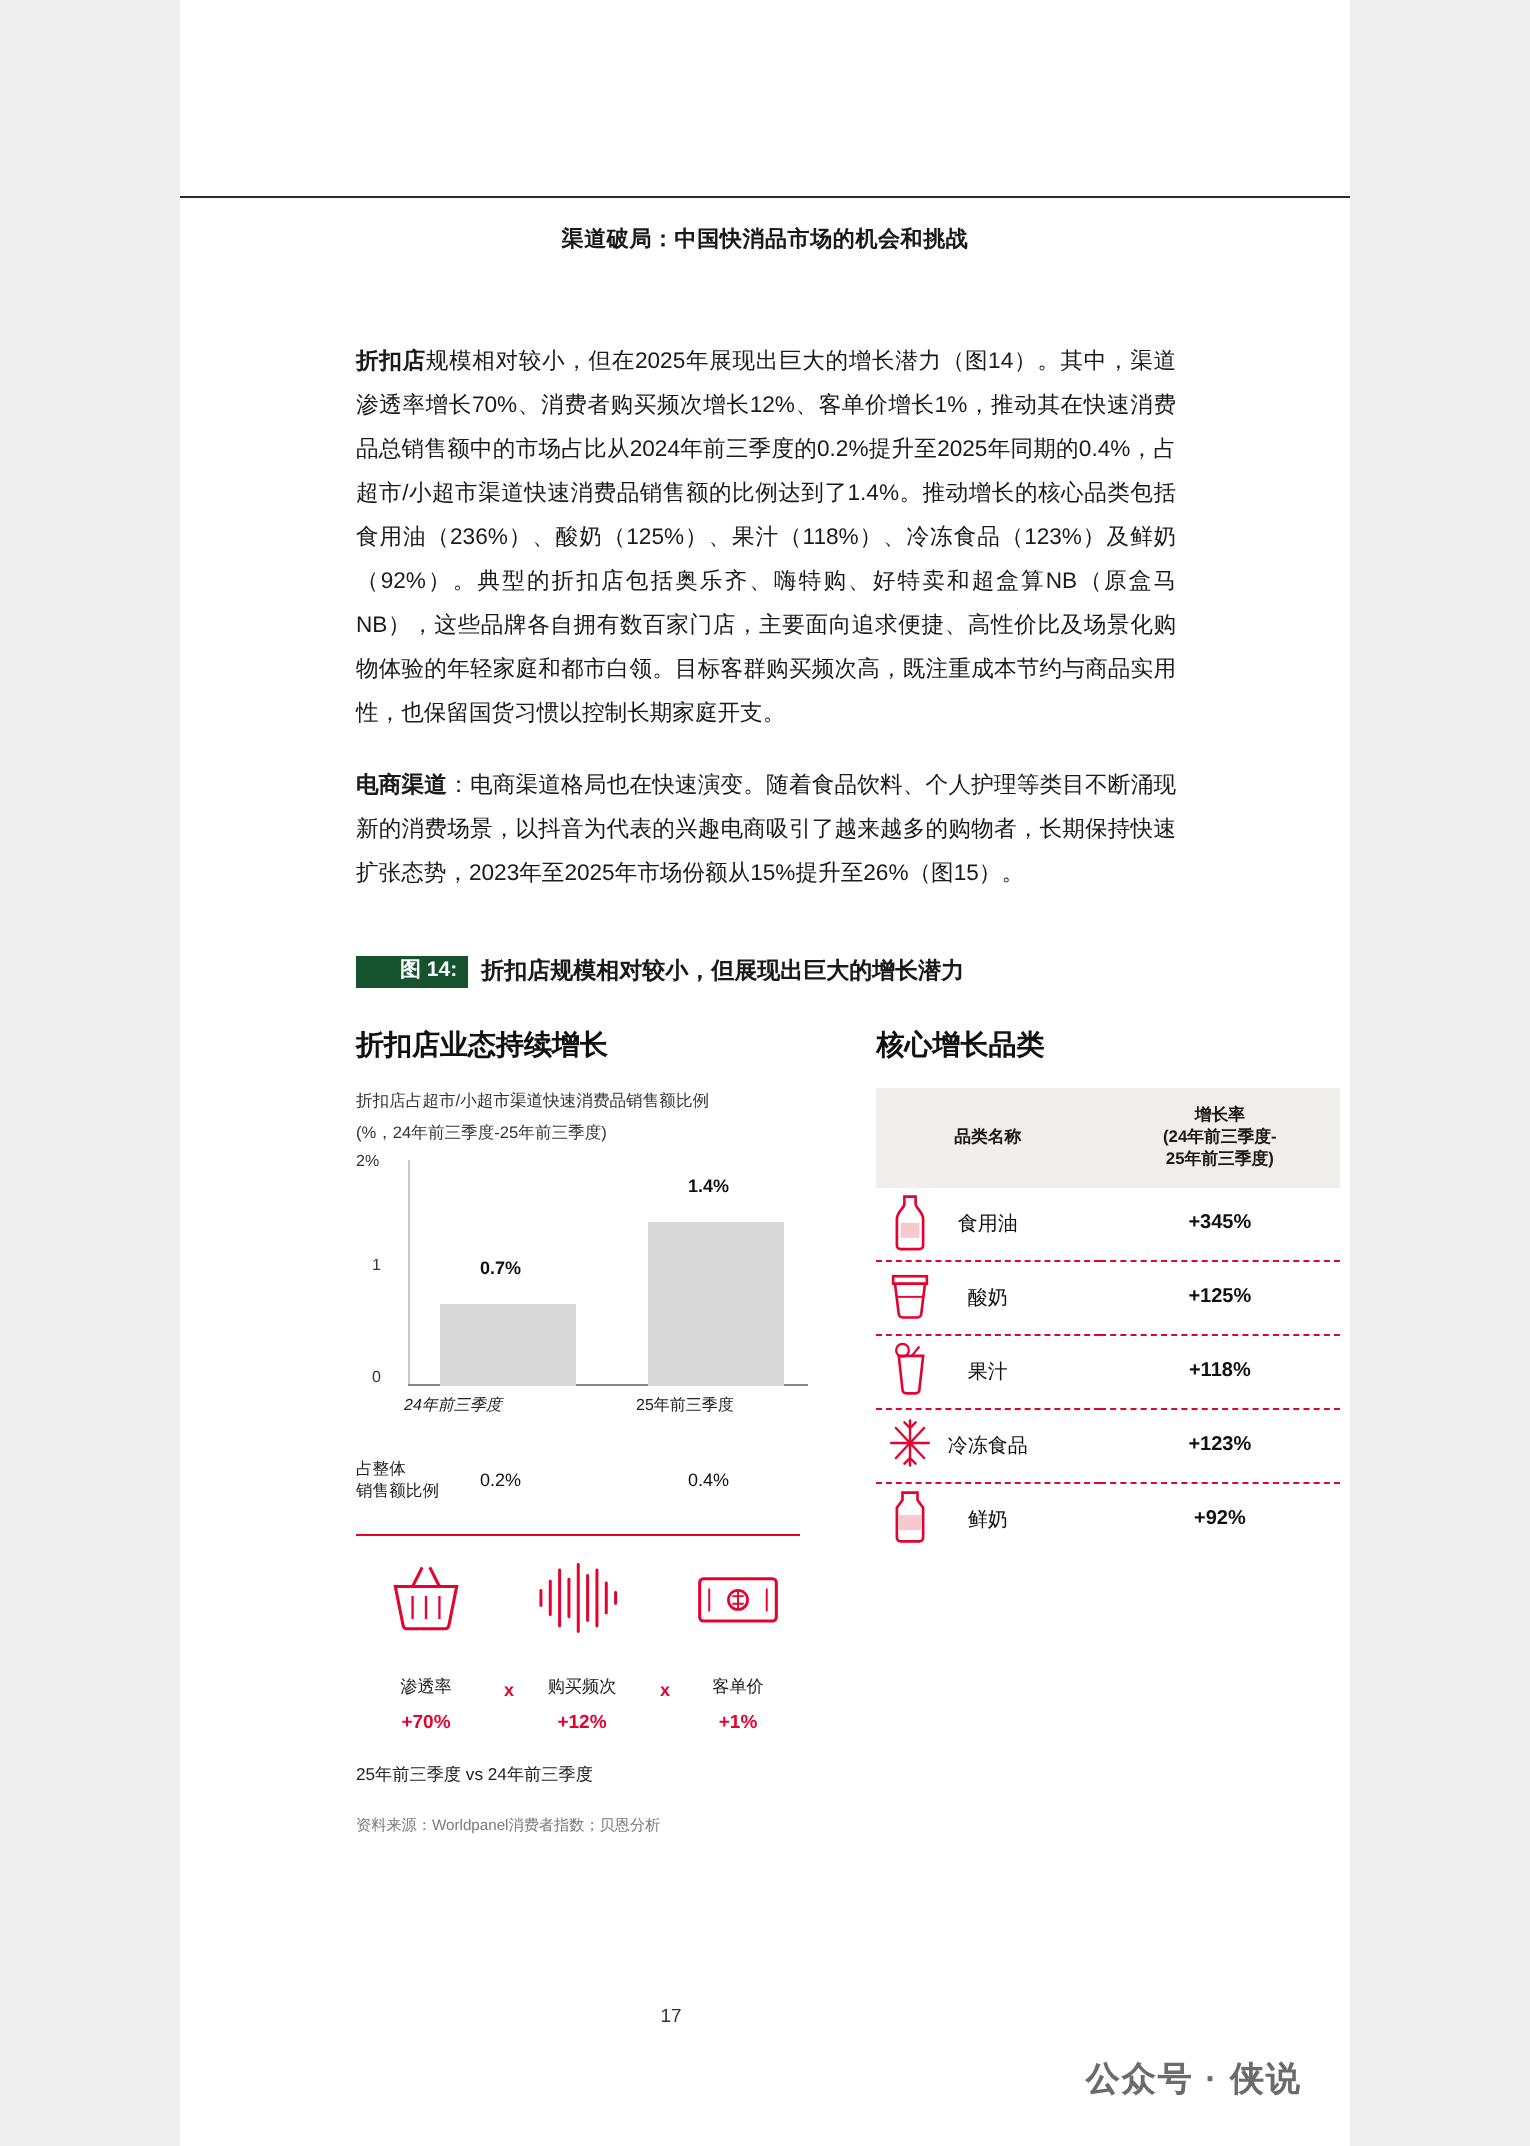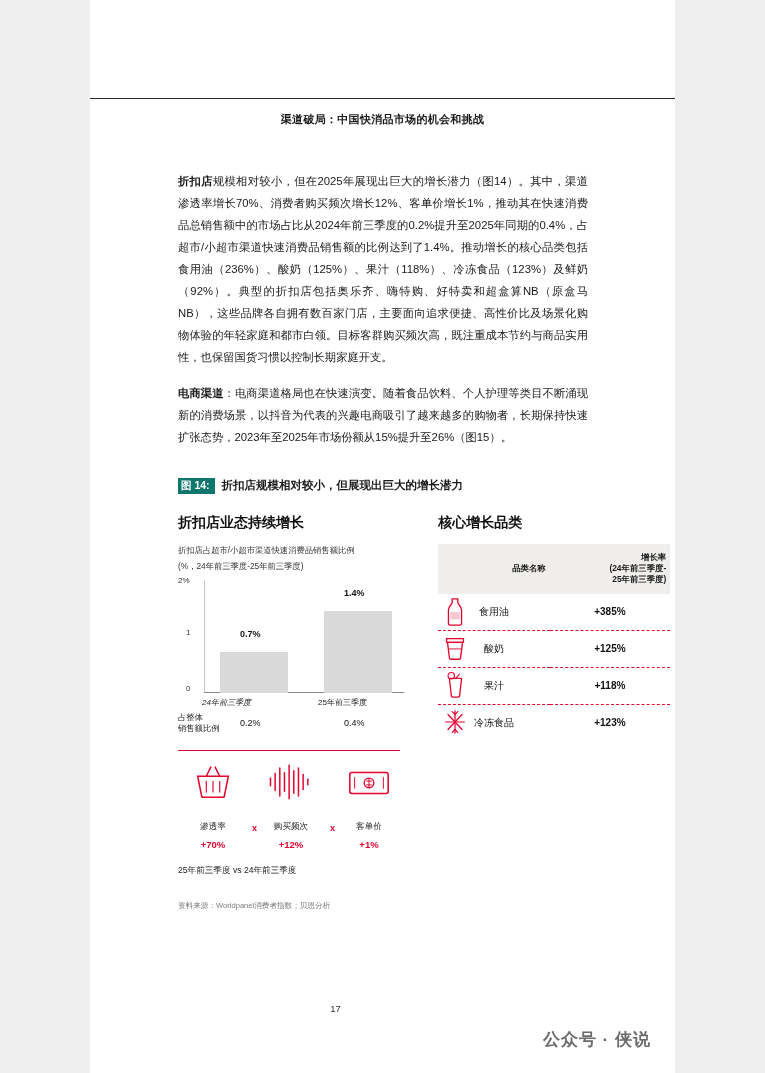--- a/index.html
+++ b/index.html
@@ -28,57 +28,57 @@
     font-size:11.3px;line-height:1.95;color:#1a1a1a;text-align:justify;
   }
   .body-text p{margin:0 0 14px 0;}
   .lead{font-weight:bold;}
   
   .fig-wrap{
     position:absolute;left:88px;top:478px;width:500px;
   }
   .fig-title-row{display:flex;align-items:center;gap:7px;}
   .fig-num{
-    background:#0f766e;color:#fff;font-size:10.5px;font-weight:bold;
-    padding:2px 5px 3px 3px;line-height:1;
+    background:#14532d;color:#fff;font-size:10.5px;font-weight:bold;
+    padding:2px 5px 3px 22px;line-height:1;
   }
   .fig-title{font-size:11.5px;font-weight:bold;color:#1a1a1a;}
   .fig-body{
     position:relative;margin-top:20px;display:flex;gap:12px;
   }
   .fig-left{width:240px;position:relative;}
   .fig-right{width:250px;position:relative;padding-left:18px;}
   .panel-h{font-size:14px;font-weight:bold;color:#111;margin:0 0 12px 0;}
   .sub-cap{font-size:8.3px;color:#333;line-height:1.45;margin-bottom:4px;}
   
   .chart{position:relative;height:135px;margin-top:4px;}
   .ylab{position:absolute;left:0;font-size:8px;color:#333;}
   .axis-v{position:absolute;left:26px;top:4px;width:1px;height:112px;background:#c9c9c9;}
   .axis-h{position:absolute;left:26px;top:116px;width:200px;height:1px;background:#888;}
   .bar{position:absolute;bottom:18px;background:#d9d9d9;}
   .barval{position:absolute;font-size:9px;color:#111;font-weight:bold;text-align:center;}
   .xlab{position:absolute;top:121px;font-size:8px;color:#222;}
-  .share-row{position:relative;height:34px;margin-top:1px;}
+  .share-row{position:relative;height:34px;margin-top:18px;}
   .share-lbl{position:absolute;left:0;top:0;font-size:8.3px;color:#222;line-height:1.35;}
   .share-v{position:absolute;top:6px;font-size:9px;color:#111;}
   .divider{height:1px;background:#e4032e;width:222px;margin:4px 0 0 0;}
   .icons-row{position:relative;height:62px;margin-top:8px;}
   .icon-cell{position:absolute;top:0;width:70px;text-align:center;}
   .metric-row{position:relative;height:18px;}
   .metric{position:absolute;font-size:8.6px;color:#222;text-align:center;width:70px;}
   .times{position:absolute;font-size:9px;color:#e4032e;font-weight:bold;}
   .value-row{position:relative;height:20px;}
   .metric-v{position:absolute;font-size:9.5px;color:#e4032e;font-weight:bold;text-align:center;width:70px;}
   .compare{font-size:8.6px;color:#222;margin-top:6px;}
-  .source{font-size:7.6px;color:#7a7a7a;margin-top:24px;}
+  .source{font-size:7.6px;color:#7a7a7a;margin-top:14px;}
   
   table.cat{width:232px;border-collapse:collapse;margin-top:6px;}
   table.cat th{
     background:#f0eeec;font-size:8.4px;color:#1a1a1a;font-weight:bold;
-    padding:8px 4px;line-height:1.35;border:none;text-align:right;vertical-align:middle;
+    padding:8px 4px;line-height:1.35;border:none;text-align:center;vertical-align:middle;
   }
   table.cat th.c1{width:112px;}
   table.cat th.c2{width:120px;}
   table.cat td{
     font-size:10px;color:#111;padding:11px 4px;text-align:center;vertical-align:middle;
     border-bottom:1px dashed #e4032e;
   }
   table.cat tr:last-child td{border-bottom:none;}
   td.name{text-align:left;padding-left:34px;position:relative;font-weight:normal;margin-top:20px;}
   td.val{font-weight:bold;}
@@ -214,21 +214,21 @@
             <tr>
               <td class="name">
                 <span class="tico">
                   <svg width="26" height="30" viewBox="0 0 26 32">
                     <path d="M10 3 h6 v4 c0 2 4 4 4 8 v14 a2 2 0 0 1 -2 2 h-10 a2 2 0 0 1 -2 -2 v-14 c0 -4 4 -6 4 -8 z" fill="none" stroke="#e4032e" stroke-width="1.4"></path>
                     <rect x="8" y="17" width="10" height="8" fill="#f7c9cf" stroke="none"></rect>
                   </svg>
                 </span>
                 <span>食用油</span>
               </td>
-              <td class="val">+385%</td>
+              <td class="val">+345%</td>
             </tr>
             <tr>
               <td class="name">
                 <span class="tico">
                   <svg width="26" height="30" viewBox="0 0 26 32">
                     <path d="M5 10 h16 l-2 16 a2 2 0 0 1 -2 2 h-8 a2 2 0 0 1 -2 -2 z" fill="none" stroke="#e4032e" stroke-width="1.4"></path>
                     <rect x="4" y="6" width="18" height="4" fill="none" stroke="#e4032e" stroke-width="1.4"></rect>
                     <path d="M6 17 h14" stroke="#e4032e" stroke-width="1"></path>
                   </svg>
                 </span>
@@ -259,20 +259,32 @@
                       <path d="M5.5 8 l15 16"></path>
                         <path d="M20.5 8 l-15 16"></path>
                       <path d="M13 8 l-3 -3 M13 8 l3 -3 M13 24 l-3 3 M13 24 l3 3"></path>
                     </g>
                   </svg>
                 </span>
                 <span>冷冻食品</span>
               </td>
               <td class="val">+123%</td>
             </tr>
+            <tr>
+              <td class="name">
+                <span class="tico">
+                  <svg width="26" height="30" viewBox="0 0 26 32">
+                    <path d="M9 3 h8 v4 l3 4 v16 a2 2 0 0 1 -2 2 h-10 a2 2 0 0 1 -2 -2 v-16 l3 -4 z" fill="none" stroke="#e4032e" stroke-width="1.4"></path>
+                    <rect x="7" y="15" width="12" height="8" fill="#f7c9cf" stroke="none"></rect>
+                  </svg>
+                </span>
+                <span>鲜奶</span>
+              </td>
+              <td class="val">+92%</td>
+            </tr>
           </tbody>
         </table>
       </div>
 
     </div>
   </div>
 
   <div class="page-num">17</div>
   <div class="wm">公众号 · 侠说</div>
 </div>

